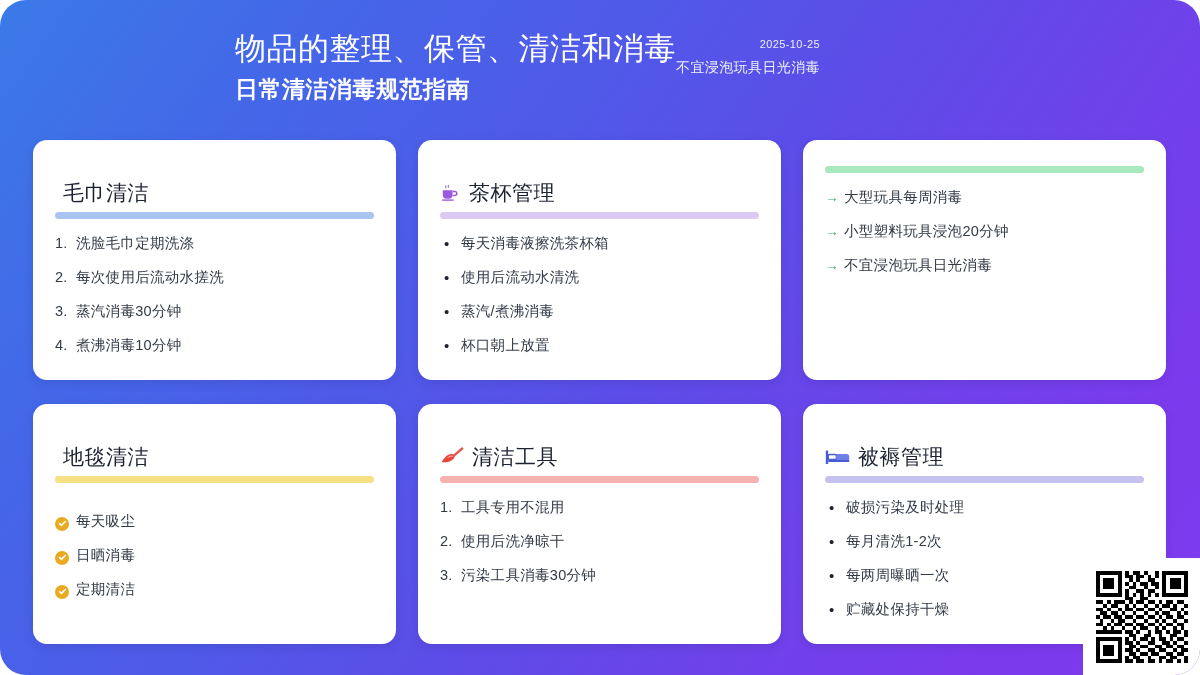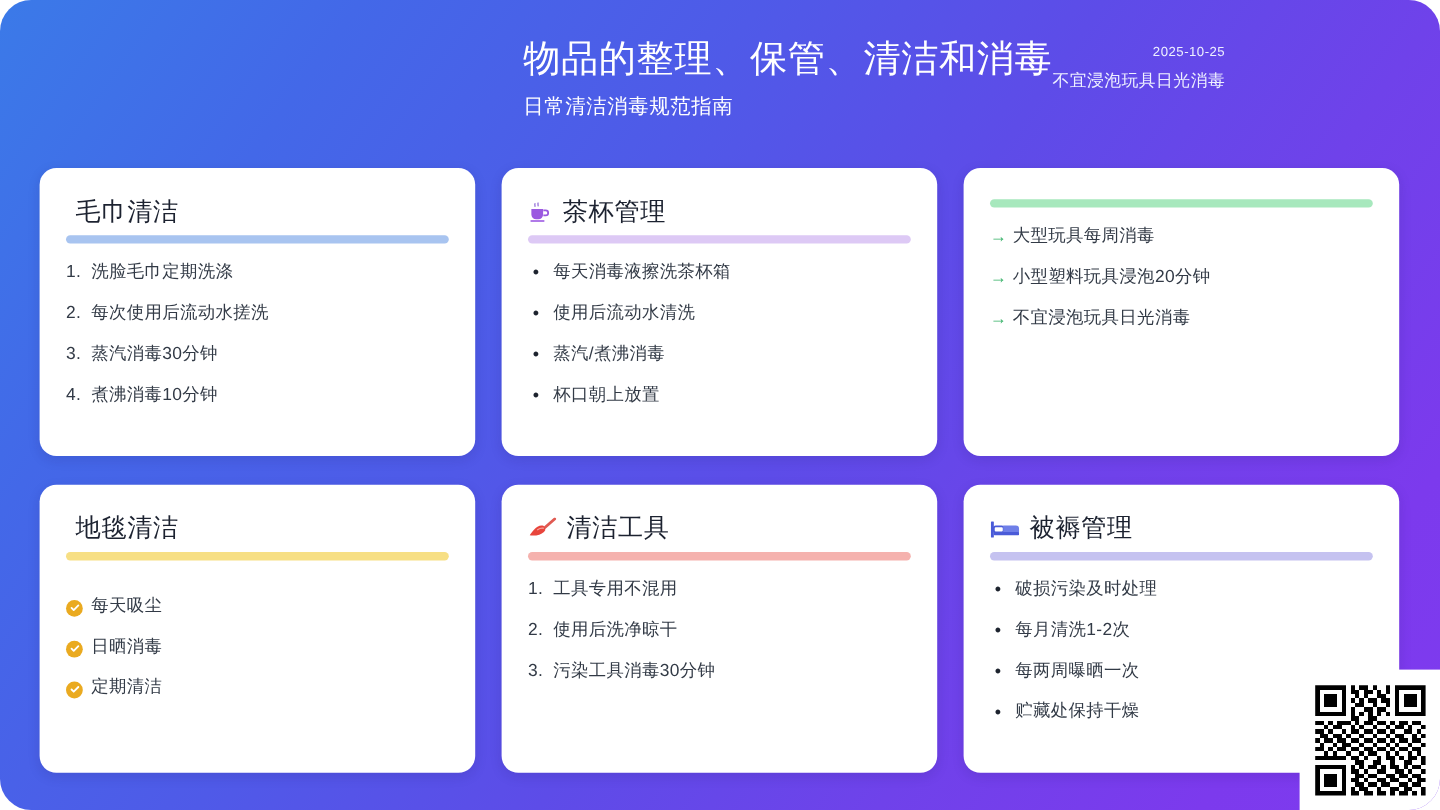--- a/index.html
+++ b/index.html
@@ -29,37 +29,37 @@
   }
 
   
   .header {
     position: absolute;
     left: 0; top: 0;
     width: 1051px;
     height: 125px;
     padding: 22px 30px 0 34px;
     display: flex;
-    justify-content: flex-end;
+    justify-content: center;
     align-items: flex-start;
   }
   .header-left { padding-top: 6px; }
   .poster-title {
     color: #ffffff;
     font-size: 31px;
     line-height: 42px;
     font-weight: 400;
     letter-spacing: 0.5px;
     white-space: nowrap;
   }
   .poster-subtitle {
     color: #ffffff;
-    font-size: 17px;
+    font-size: 23px;
     line-height: 30px;
-    font-weight: 400;
+    font-weight: 700;
     margin-top: 4px;
     letter-spacing: 0.5px;
     white-space: nowrap;
   }
   .header-right {
     text-align: right;
     padding-top: 12px;
   }
   .header-date {
     color: #eef0ff;
@@ -96,20 +96,21 @@
     padding: 22px 22px 18px 22px;
     box-shadow: 0 3px 10px rgba(30, 20, 90, 0.13);
     overflow: hidden;
   }
 
   .card-head {
     display: flex;
     align-items: center;
     gap: 8px;
     height: 30px;
+    margin-top: 16px;
   }
   .card-icon {
     font-size: 20px;
     line-height: 1;
     display: inline-flex;
     align-items: center;
     flex: 0 0 auto;
   }
   .card-icon svg { display: block; }
   .card-title {

